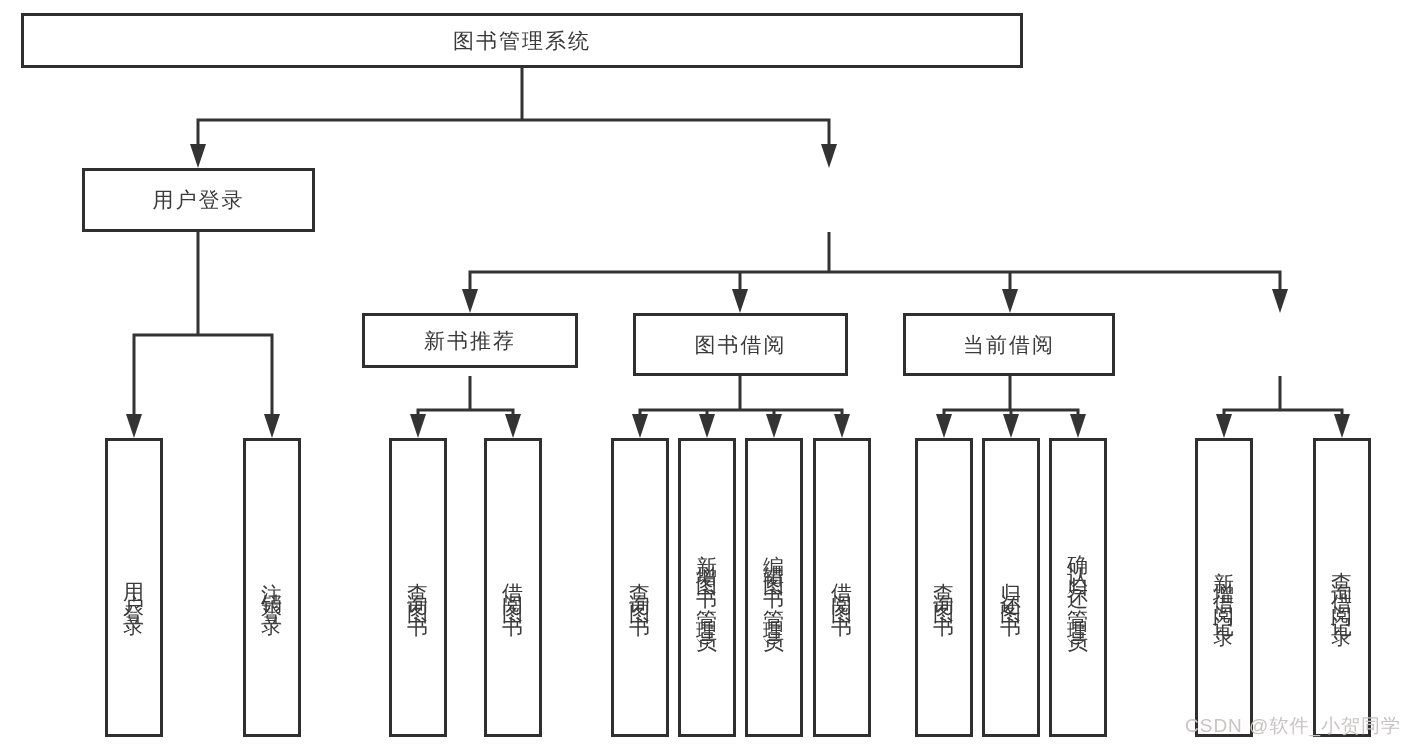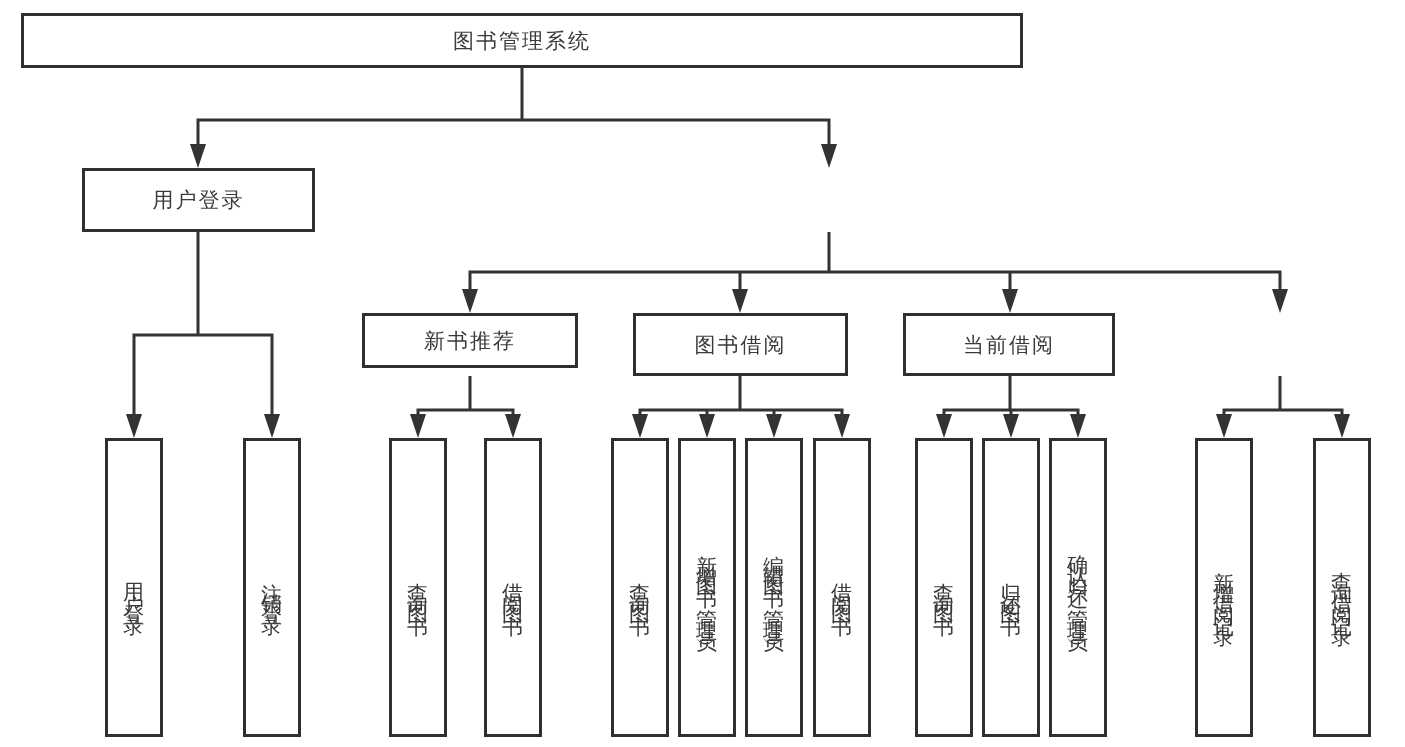--- a/index.html
+++ b/index.html
@@ -170,14 +170,15 @@
   <div class="node v" style="left:1049px; top:438px; width:58px; height:299px">
     <span>确认归还（管理员）</span>
   </div>
   <div class="node v" style="left:1195px; top:438px; width:58px; height:299px">
     <span>新增借阅记录</span>
   </div>
   <div class="node v" style="left:1313px; top:438px; width:58px; height:299px">
     <span>查询借阅记录</span>
   </div>
 
+  <div class="watermark">CSDN @软件_小贺同学</div>
 
 </div>
 
 </body></html>

